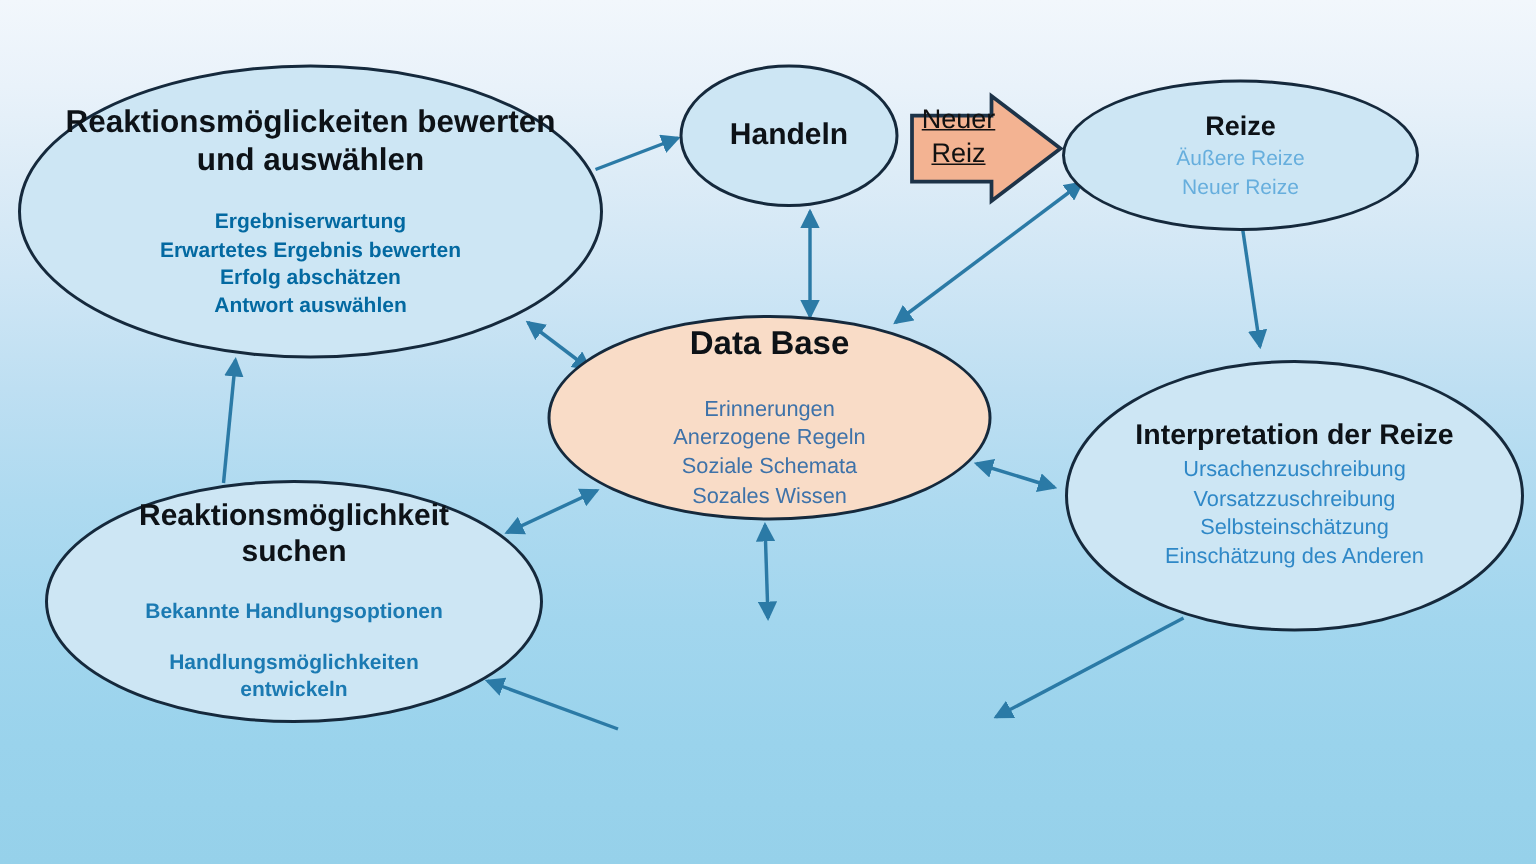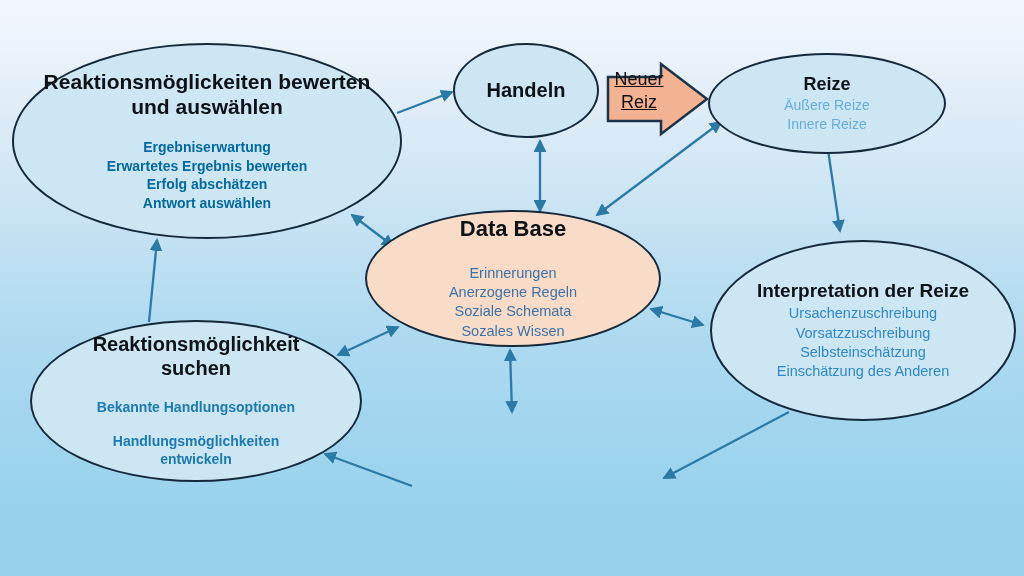--- a/index.html
+++ b/index.html
@@ -89,21 +89,21 @@
   </div>
 
   <div id="block-arrow-label">
     <span>Neuer</span>
     <span>Reiz</span>
   </div>
 
   <div class="node" id="node-reize">
     <div class="title">Reize</div>
     <div class="item">Äußere Reize</div>
-    <div class="item">Innere Reize</div>
+    <div class="item">Neuer Reize</div>
   </div>
 
   <div class="node" id="node-database">
     <div class="title">Data Base</div>
     <div class="item">Erinnerungen</div>
     <div class="item">Anerzogene Regeln</div>
     <div class="item">Soziale Schemata</div>
     <div class="item">Sozales Wissen</div>
   </div>
 

